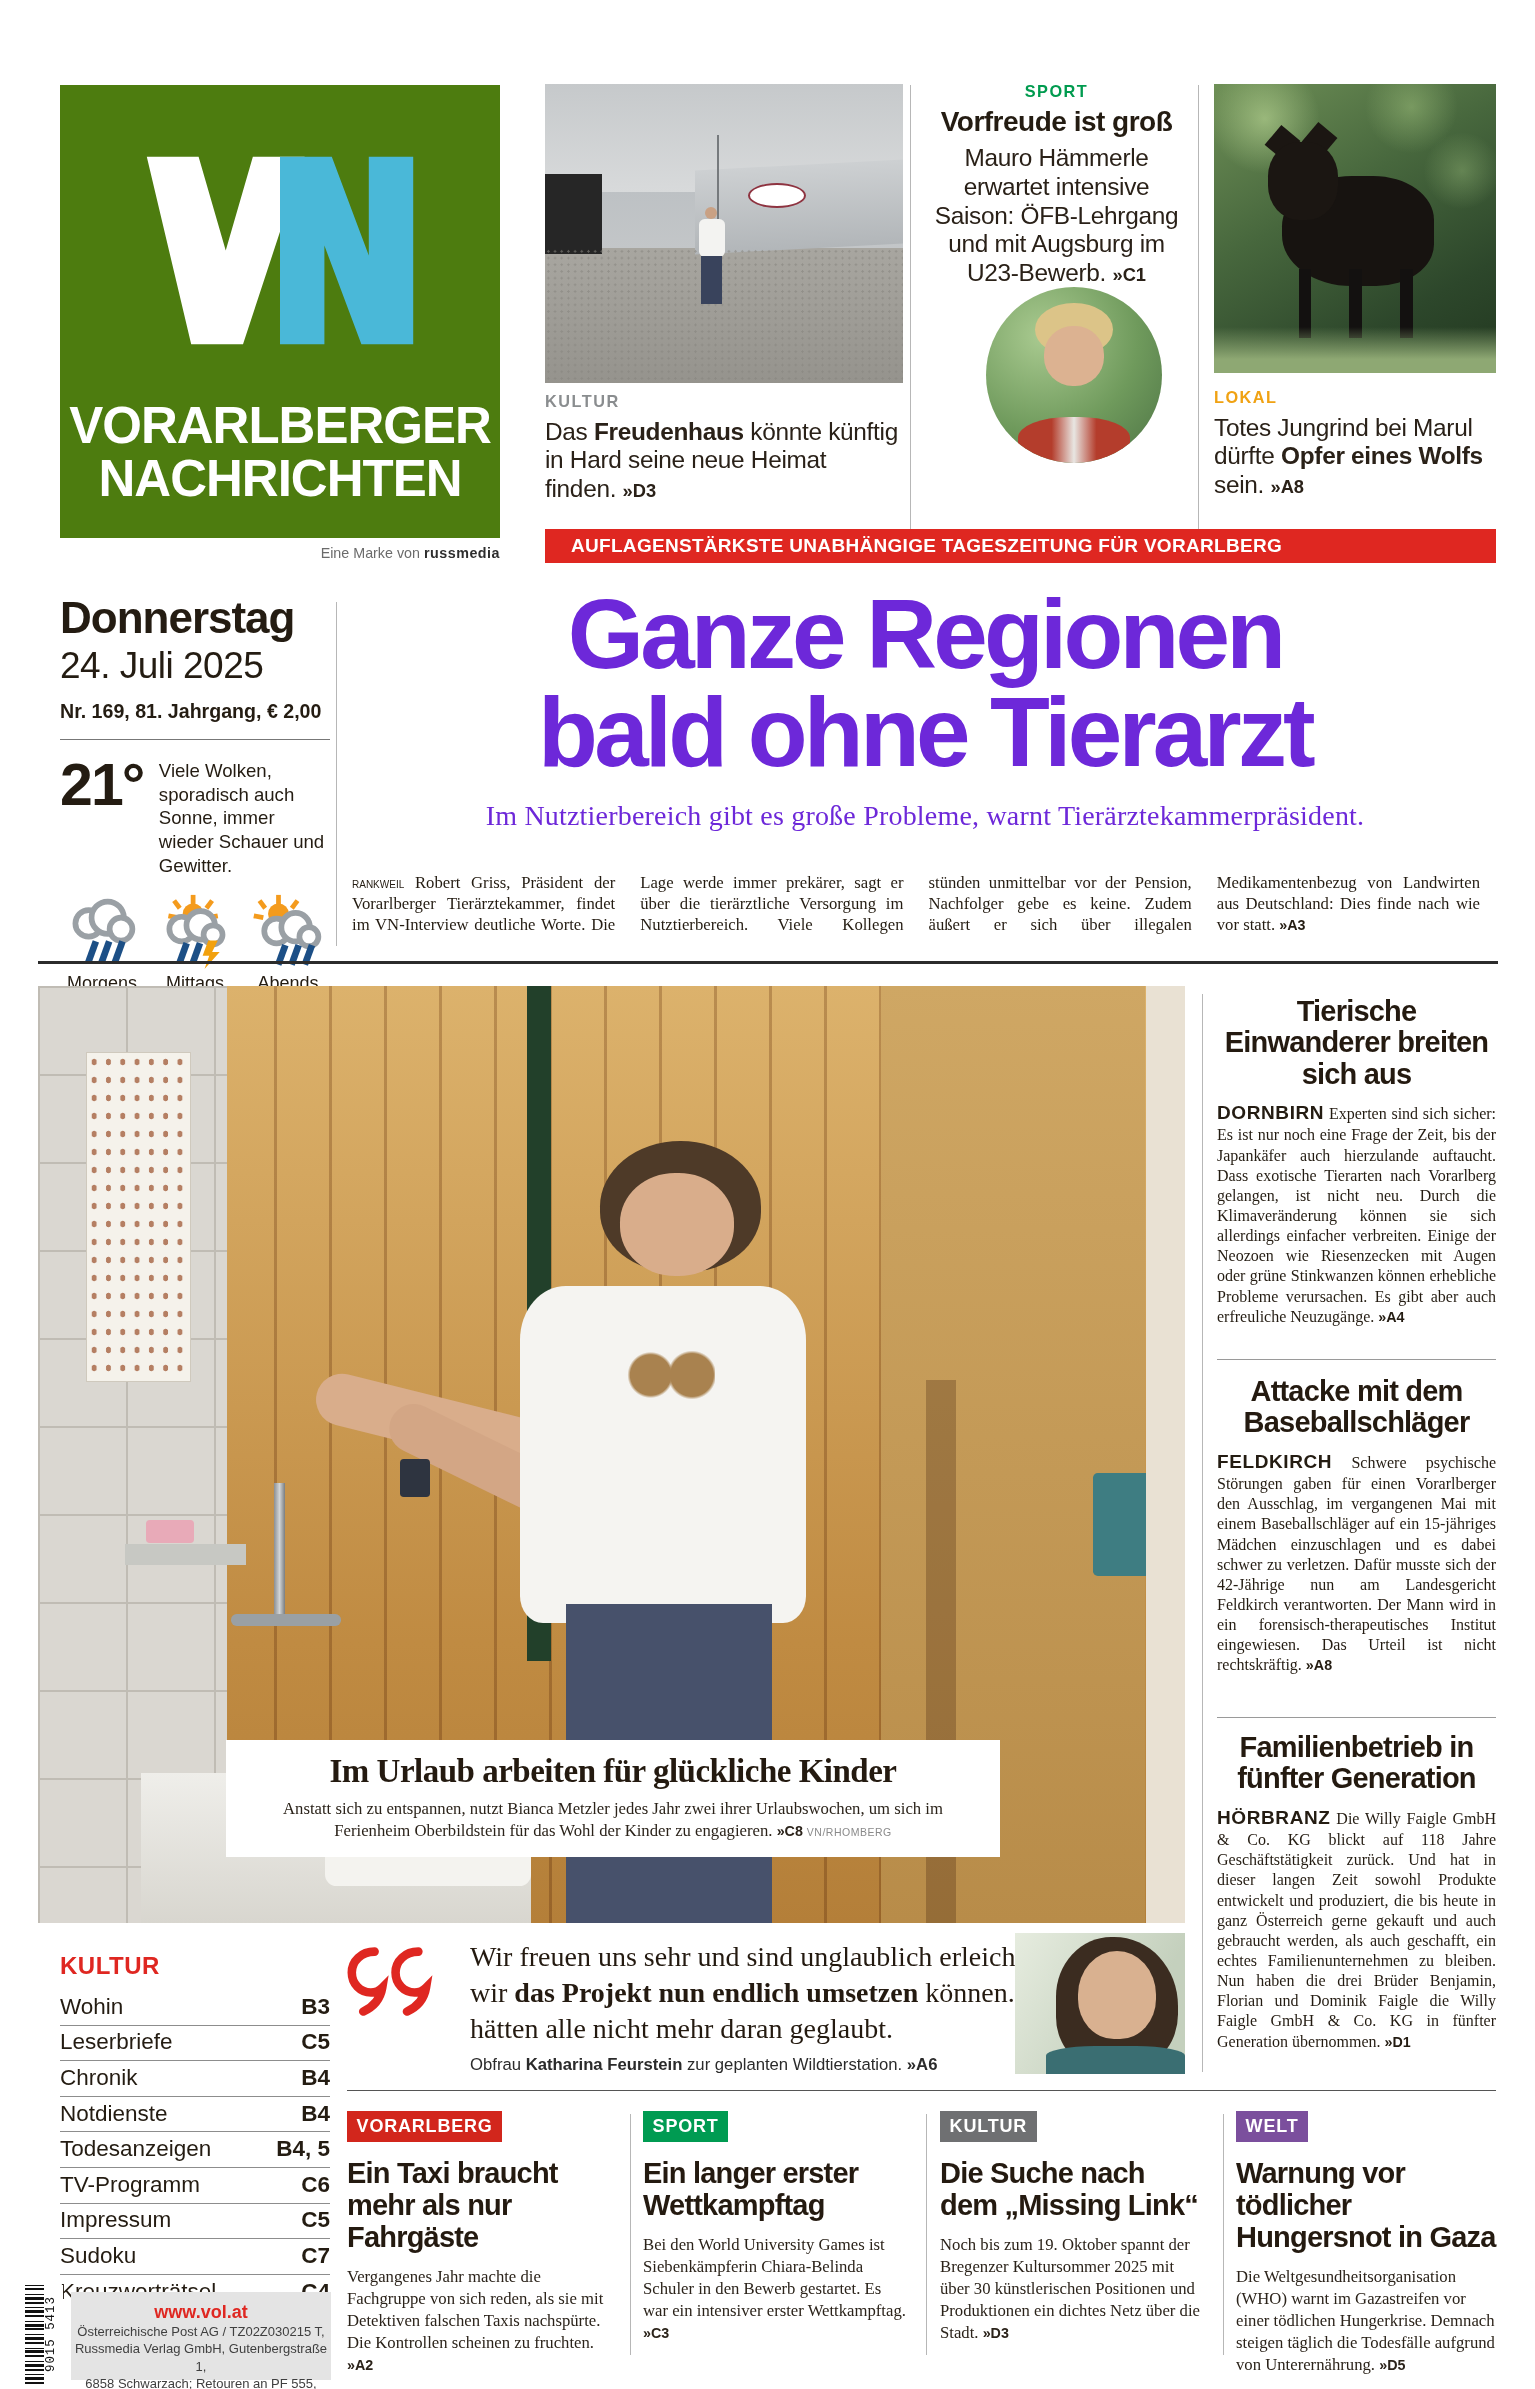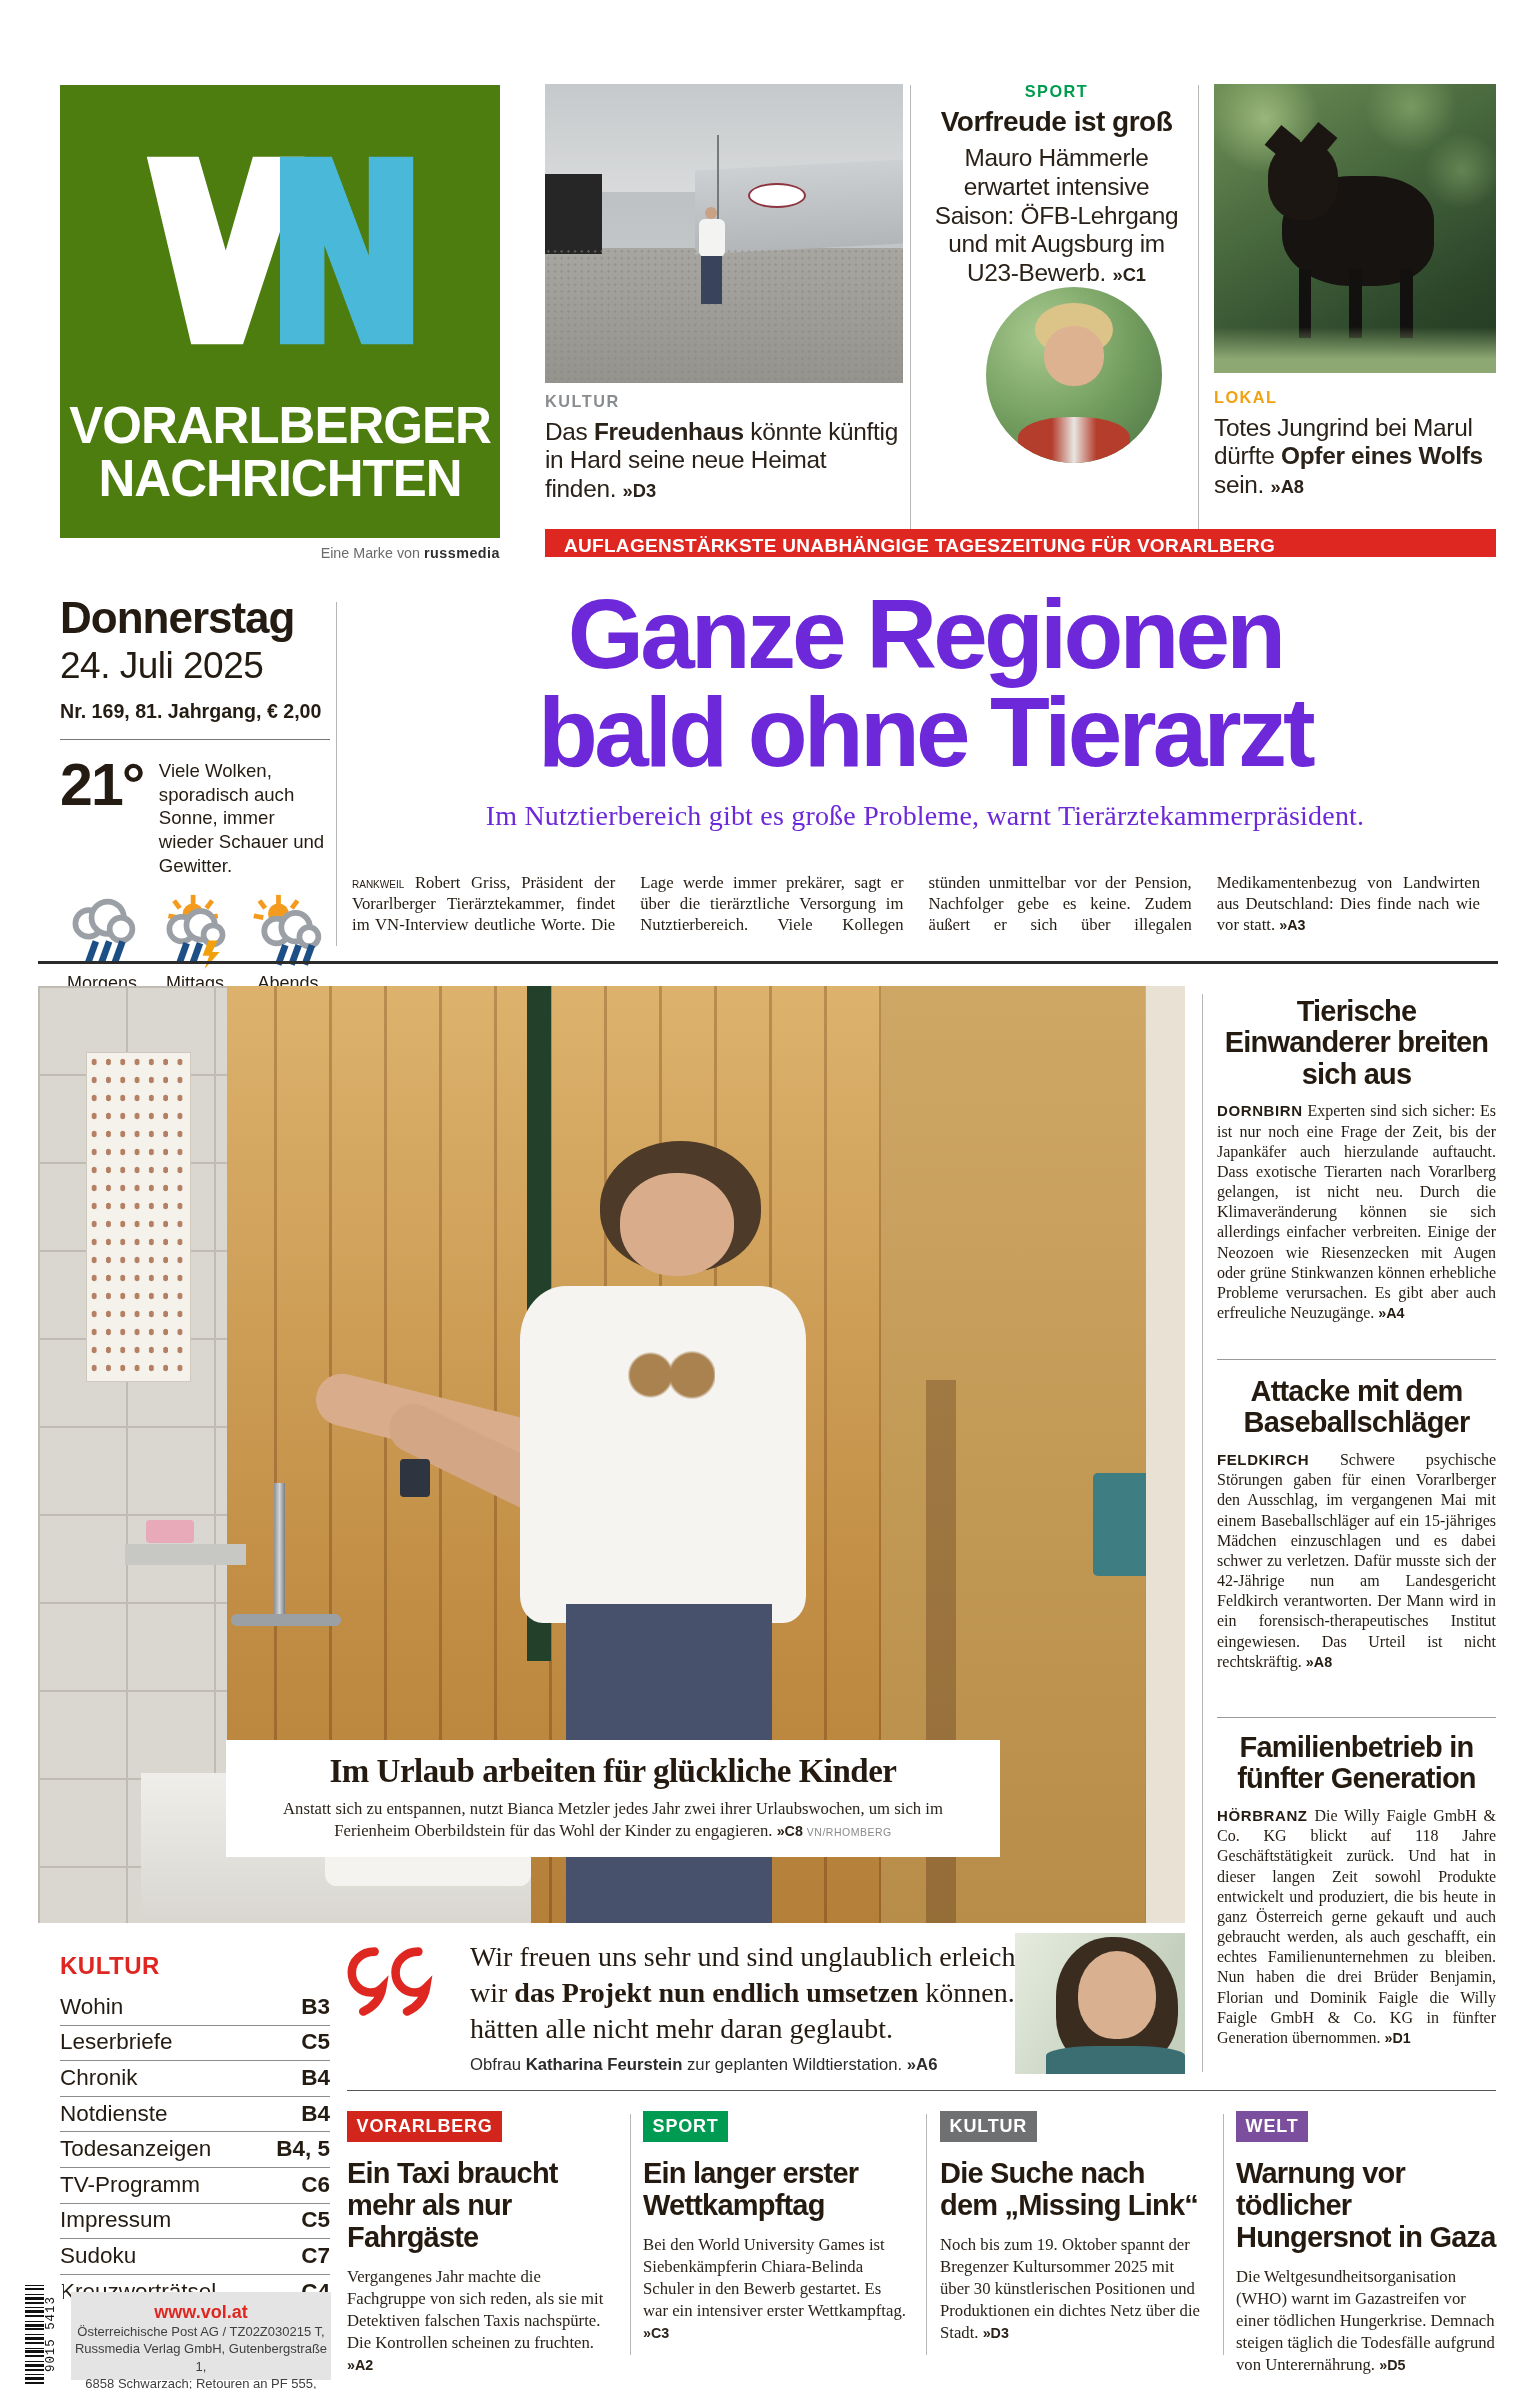--- a/index.html
+++ b/index.html
@@ -51,22 +51,22 @@
        radial-gradient(circle at 88% 30%,rgba(170,205,135,.35),transparent 12%);}
   .wf-body{position:absolute;left:24%;top:32%;width:54%;height:38%;background:#171310;border-radius:46% 40% 38% 46%;}
   .wf-head{position:absolute;left:19%;top:20%;width:25%;height:27%;background:#1b1612;border-radius:44%;}
   .wf-ear1,.wf-ear2{position:absolute;width:9%;height:9%;background:#1b1612;transform:rotate(40deg);}
   .wf-ear1{left:20%;top:16%;} .wf-ear2{left:33%;top:15%;}
   .wf-leg{position:absolute;width:4.5%;height:24%;background:#131110;top:64%;}
   .wf-ground{position:absolute;left:0;bottom:0;width:100%;height:16%;
      background:linear-gradient(rgba(146,168,118,0),#8ea873 70%);}
   .lokal-teaser{left:1214px;top:388px;width:283px;}
 
-  .banner{left:545px;top:529px;width:951px;height:28px;color:#fff;font-weight:700;
-     font-size:19px;line-height:33px;padding-left:19px;letter-spacing:0.3px;box-sizing:border-box;}
+  .banner{left:545px;top:529px;width:951px;height:34px;color:#fff;font-weight:700;
+     font-size:19px;line-height:33px;padding-left:26px;letter-spacing:0.3px;box-sizing:border-box;}
 
   
   .date-col{left:60px;top:593px;width:270px;}
   .d-day{font-size:44px;font-weight:700;letter-spacing:-1px;}
   .d-date{font-size:37px;font-weight:400;margin-top:1.9px;letter-spacing:-0.5px;}
   .d-issue{font-size:19.6px;font-weight:700;margin-top:13.4px;}
   .d-rule{height:1.4px;background:#777;margin:15.3px 0 17px 0;}
   .w-row{display:flex;align-items:flex-start;}
   .w-temp{font-size:59px;font-weight:700;letter-spacing:-1.9px;line-height:.95;}
   .w-txt{font-size:18.6px;line-height:1.28;margin-left:15.3px;margin-top:1.9px;}
@@ -122,21 +122,21 @@
      padding:13.4px 25px 15.3px;box-sizing:border-box;}
   .cap-title{font-family:"Liberation Serif",serif;font-weight:700;font-size:33px;letter-spacing:-0.5px;color:#241a10;}
   .cap-body{font-family:"Liberation Serif",serif;font-size:16.7px;line-height:1.3;margin-top:7.6px;color:#2b231a;}
   .cap-page{font-family:"Liberation Sans",sans-serif;font-weight:700;font-size:14.3px;}
   .cap-credit{font-family:"Liberation Sans",sans-serif;font-size:10.5px;color:#8a8a8a;letter-spacing:0.5px;}
 
   
   .rail-art{left:1217px;width:279px;position:absolute;}
   .rail-title{font-size:29px;font-weight:700;line-height:1.08;letter-spacing:-0.8px;text-align:center;color:#241a10;}
   .rail-body{font-family:"Liberation Serif",serif;font-size:16px;line-height:1.26;text-align:justify;margin-top:11.5px;}
-  .rail-dl{font-family:"Liberation Sans",sans-serif;font-weight:700;font-size:15px;letter-spacing:0.6px;}
+  .rail-dl{font-family:"Liberation Sans",sans-serif;font-weight:700;font-size:19px;letter-spacing:0.6px;}
   .rail-pg{font-family:"Liberation Sans",sans-serif;font-weight:700;font-size:14.3px;}
 
   
   .quote-icon{left:344px;top:1944px;}
   .quote-text{left:470px;top:1939px;width:669px;font-family:"Liberation Serif",serif;
      font-size:28px;line-height:1.29;color:#241a10;}
   .quote-attr{left:470px;top:2055px;width:669px;font-size:16.7px;color:#2b2b2b;}
   .quote-photo{left:1015px;top:1933px;width:170px;height:141px;overflow:hidden;
      background:linear-gradient(120deg,#e6ecdf,#c4d0bd 70%);}
   .qp-hair{position:absolute;right:4%;top:3%;width:72%;height:94%;background:#3b2c20;border-radius:45% 52% 42% 40%;}

